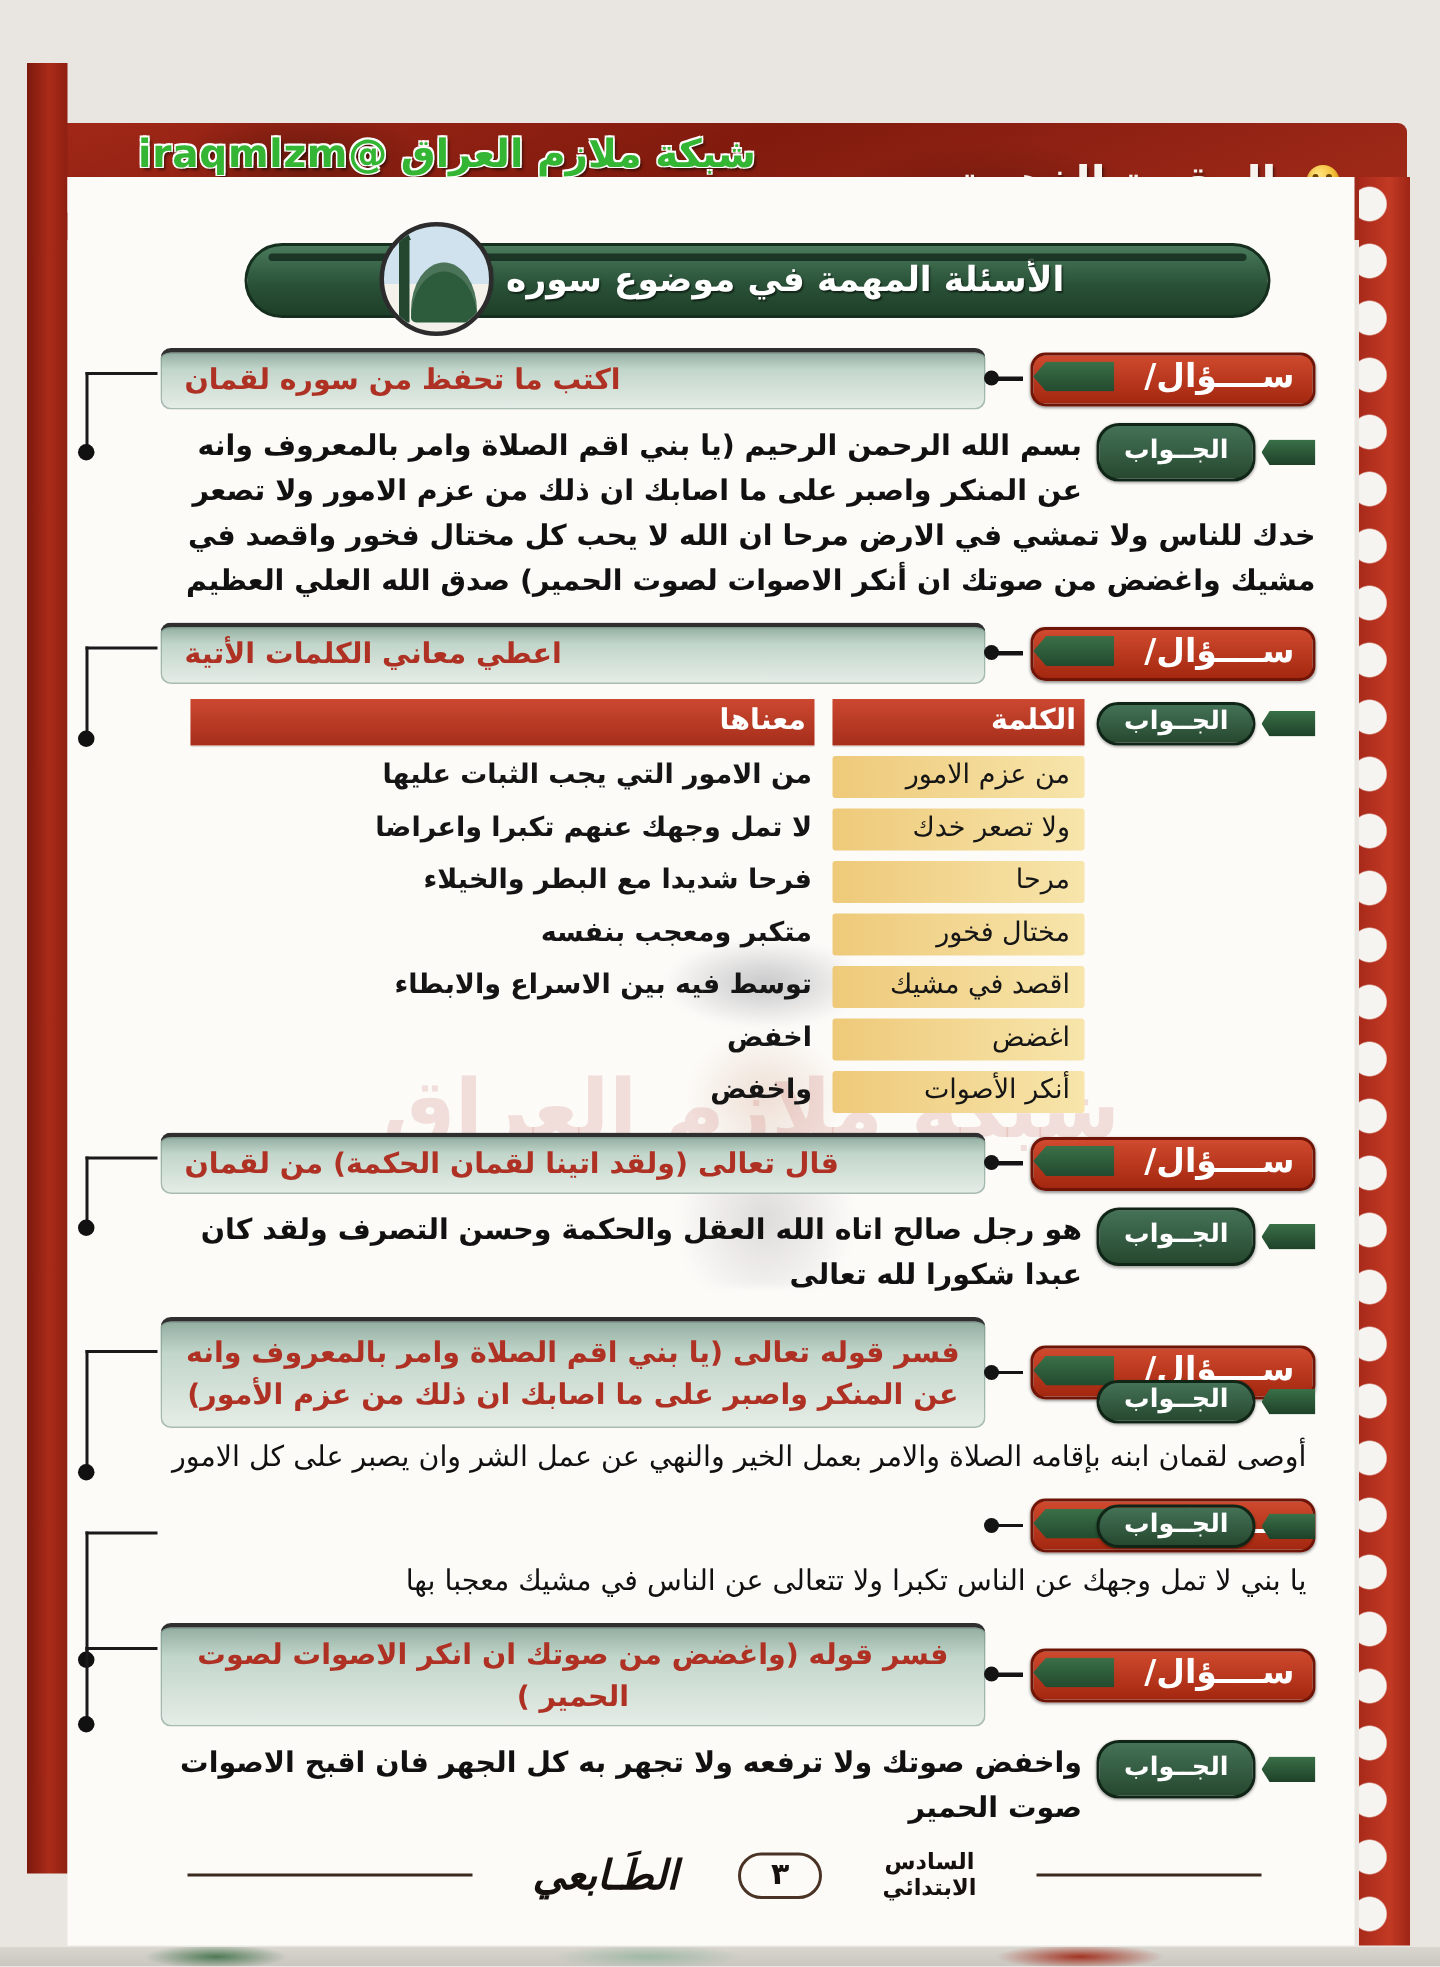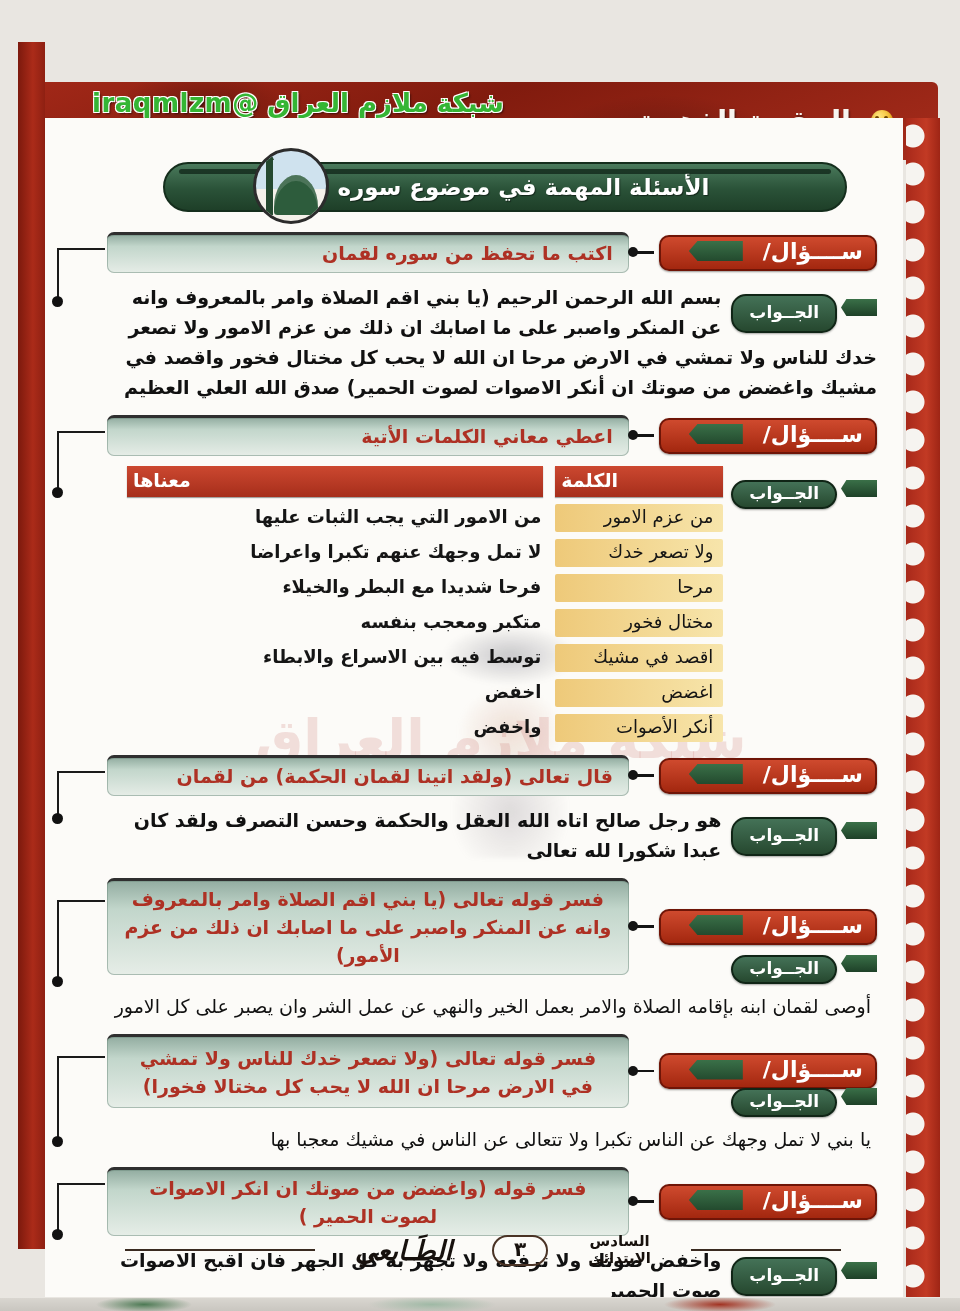--- a/index.html
+++ b/index.html
@@ -135,54 +135,53 @@
     border-bottom:11px solid #24482f;
   }
 
   
   section.qa { position:relative; margin:0 0 13px 4px; }
   .q-row { display:flex; align-items:center; gap:5px; }
   .q-pill {
     flex:0 0 auto; display:flex; align-items:center; gap:20px;
     background:linear-gradient(#cf4a2e,#a3270f);
     border:2.5px solid #6f1507; border-radius:10px;
-    padding:2px 12px 5px 28px;
+    padding:2px 12px 5px 0;
     color:#fff; font-weight:bold; font-size:22px;
     box-shadow:0 1px 2px rgba(0,0,0,.4);
   }
   .q-arrow {
     width:54px; height:20px; background:linear-gradient(#3a7048,#234a2e);
     clip-path:polygon(100% 0,100% 100%,16% 100%,0 50%,16% 0);
   }
   .dot-link { flex:0 0 auto; width:20px; height:2.5px; background:#141414; position:relative; }
   .dot-link::before {
     content:""; position:absolute; left:-6px; top:-4px; width:10px; height:10px;
     background:#141414; border-radius:50%;
   }
   .q-box {
     flex:1; min-height:36px;
     background:linear-gradient(180deg,#93ada1 0%,#c2d6cb 30%,#e6ede7 100%);
     border-top:3.5px solid #2f2f2f; border-radius:7px;
     box-shadow:inset 0 0 0 1px rgba(110,140,125,.5);
     color:#ae3124; font-weight:bold; font-size:19px; line-height:28px;
     text-align:center; padding:4px 16px 6px;
-    display:flex; align-items:center; justify-content:flex-start;
+    display:flex; align-items:center; justify-content:flex-end;
   }
   .a-group { display:inline-flex; align-items:center; gap:4px; vertical-align:middle; }
   .a-arrow {
     width:36px; height:17px; background:linear-gradient(#3a7048,#1e4128);
     clip-path:polygon(100% 0,100% 100%,15% 100%,0 50%,15% 0);
   }
   .a-pill {
     display:inline-block;
     background:linear-gradient(#447257,#26482f);
     border:2px solid #102516; border-radius:15px;
     padding:1px 16px 4px; color:#fff; font-weight:bold; font-size:17px;
     box-shadow:0 1px 2px rgba(0,0,0,.35);
-    margin-top:12px;
   }
   .a-flow { margin-top:9px; color:#111; font-weight:bold; font-size:19px; line-height:30px; text-align:right; }
   .a-flow .a-group { float:right; margin:0 0 2px 10px; }
   .a-label-row { display:flex; margin-top:-32px; margin-bottom:8px; position:relative; z-index:2; justify-content:flex-start; }
   .a-label-row .a-group { margin-right:0; }
   .a-block { color:#111; font-weight:normal; font-size:19px; line-height:29px; text-align:right; padding-right:6px; }
 
   
   .bracket {
     position:absolute; left:-50px; width:48px;
@@ -198,21 +197,21 @@
   .b4 { top:22px; height:82px; }
   .b5 { top:22px; height:86px; }
   .b6 { top:16px; height:52px; }
 
   
   .table-wrap { display:flex; align-items:flex-start; gap:8px; margin-top:10px; }
   .table-wrap .a-group { flex:0 0 auto; margin-top:2px; }
   .vocab { flex:1; display:grid; grid-template-columns:168px 1fr; column-gap:12px; row-gap:7px; margin-left:20px; }
   .vocab .th {
     background:linear-gradient(#cc4830,#a62e1b);
-    color:#fff; font-weight:bold; font-size:19px; text-align:left;
+    color:#fff; font-weight:bold; font-size:19px; text-align:right;
     padding:3px 6px 6px; box-shadow:0 1px 1px rgba(0,0,0,.35);
   }
   .vocab .word {
     background:linear-gradient(90deg,#eec979,#f7e5ab);
     color:#151515; font-weight:normal; font-size:18px; text-align:right;
     padding:2px 10px 5px; border-radius:2px;
   }
   .vocab .meaning {
     color:#151515; font-weight:bold; font-size:18px; text-align:right;
     padding:2px 2px 5px;
@@ -379,23 +378,20 @@
   </section>
 
   <section class="qa">
     <div class="bracket b5"></div>
     <div class="q-row">
       <div class="q-pill">
         <span>ســــؤال/</span>
         <span class="q-arrow"></span>
       </div>
       <span class="dot-link"></span>
-      <div class="q-box" style="min-height:74px">
-          <span>فسر قوله تعالى (ولا تصعر خدك للناس ولا تمشي في الارض مرحا ان الله لا يحب كل مختالا فخورا)</span>
-        </div>
     </div>
     <div class="a-label-row">
       <span class="a-group">
         <span class="a-arrow"></span>
         <span class="a-pill">الجــواب</span>
       </span>
     </div>
     <div class="a-block">يا بني لا تمل وجهك عن الناس تكبرا ولا تتعالى عن الناس في مشيك معجبا بها</div>
   </section>
 

